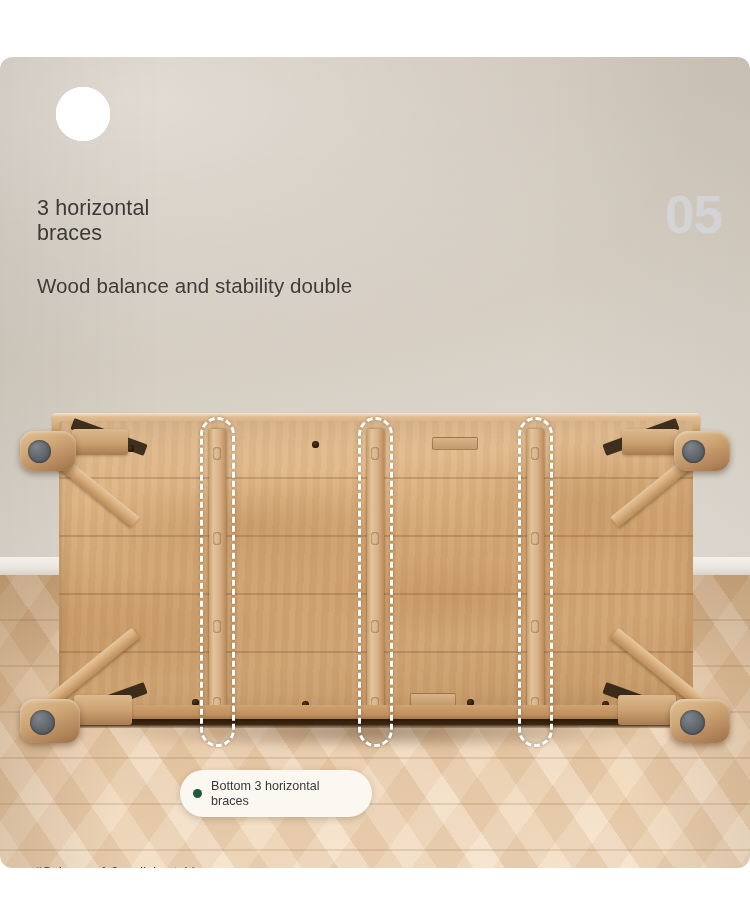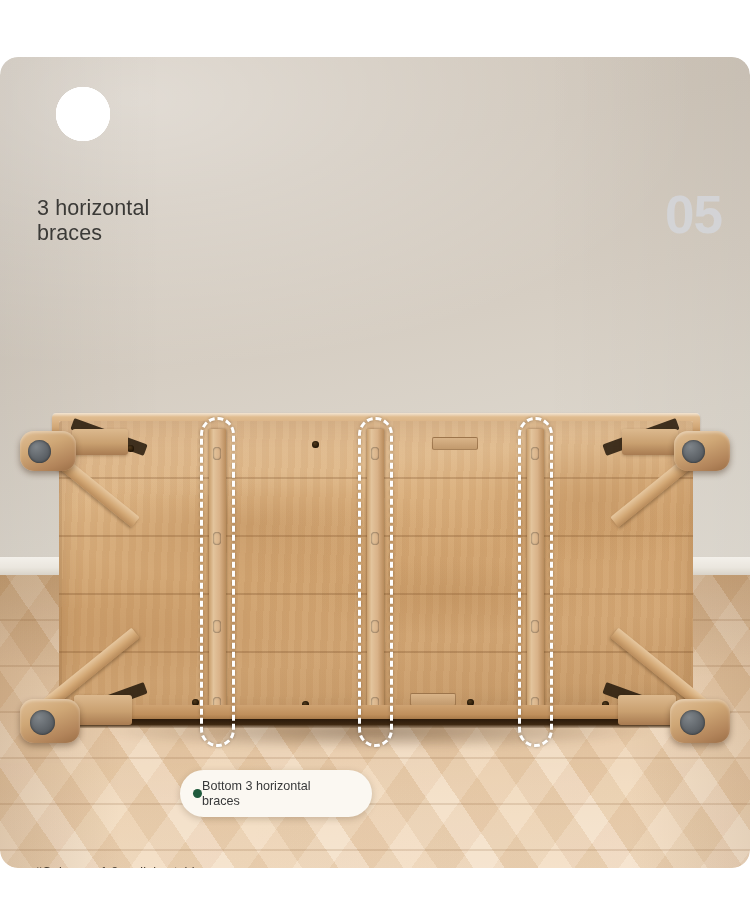--- a/index.html
+++ b/index.html
@@ -21,21 +21,21 @@
     background: #ffffff;
   }
 
   
   #panel {
     position: absolute;
     left: 0;
     top: 57px;
     width: 750px;
     height: 811px;
-    border-radius: 18px;
+    border-radius: 12px;
     overflow: hidden;
     
     -webkit-mask:
       radial-gradient(circle 27px at 83px 57px, transparent 0 27px, #000 27.5px),
       linear-gradient(#000, #000);
     -webkit-mask-composite: source-in;
     mask:
       radial-gradient(circle 27px at 83px 57px, transparent 0 27px, #000 27.5px),
       linear-gradient(#000, #000);
     mask-composite: intersect;
@@ -316,21 +316,21 @@
   .callout {
     position: absolute;
     left: 180px; top: 713px;
     width: 192px; height: 47px;
     background: #fbf8f2;
     border-radius: 24px;
     box-shadow: 0 2px 7px rgba(60,40,20,.22);
     display: flex;
     align-items: center;
     padding: 0 12px 0 13px;
-    gap: 0;
+    gap: 9px;
   }
   .callout .bullet {
     flex: 0 0 auto;
     width: 9px; height: 9px;
     border-radius: 50%;
     background: #1f5a3c;
   }
   .callout .ctext {
     font-size: 12.6px;
     line-height: 14.5px;
@@ -359,20 +359,21 @@
 
     <div class="floor">
       <div class="chev"></div>
       <div class="rows"></div>
       <div class="shade"></div>
     </div>
 
     <div class="headline">3 horizontal
 braces</div>
 
+    <div class="subhead">Wood balance and stability double</div>
 
     <div class="step-number">05</div>
 
     <div id="table">
 
       <div class="floor-shadow"></div>
 
       <div class="apron-top"></div>
       <div class="apron-top-hl"></div>
 

